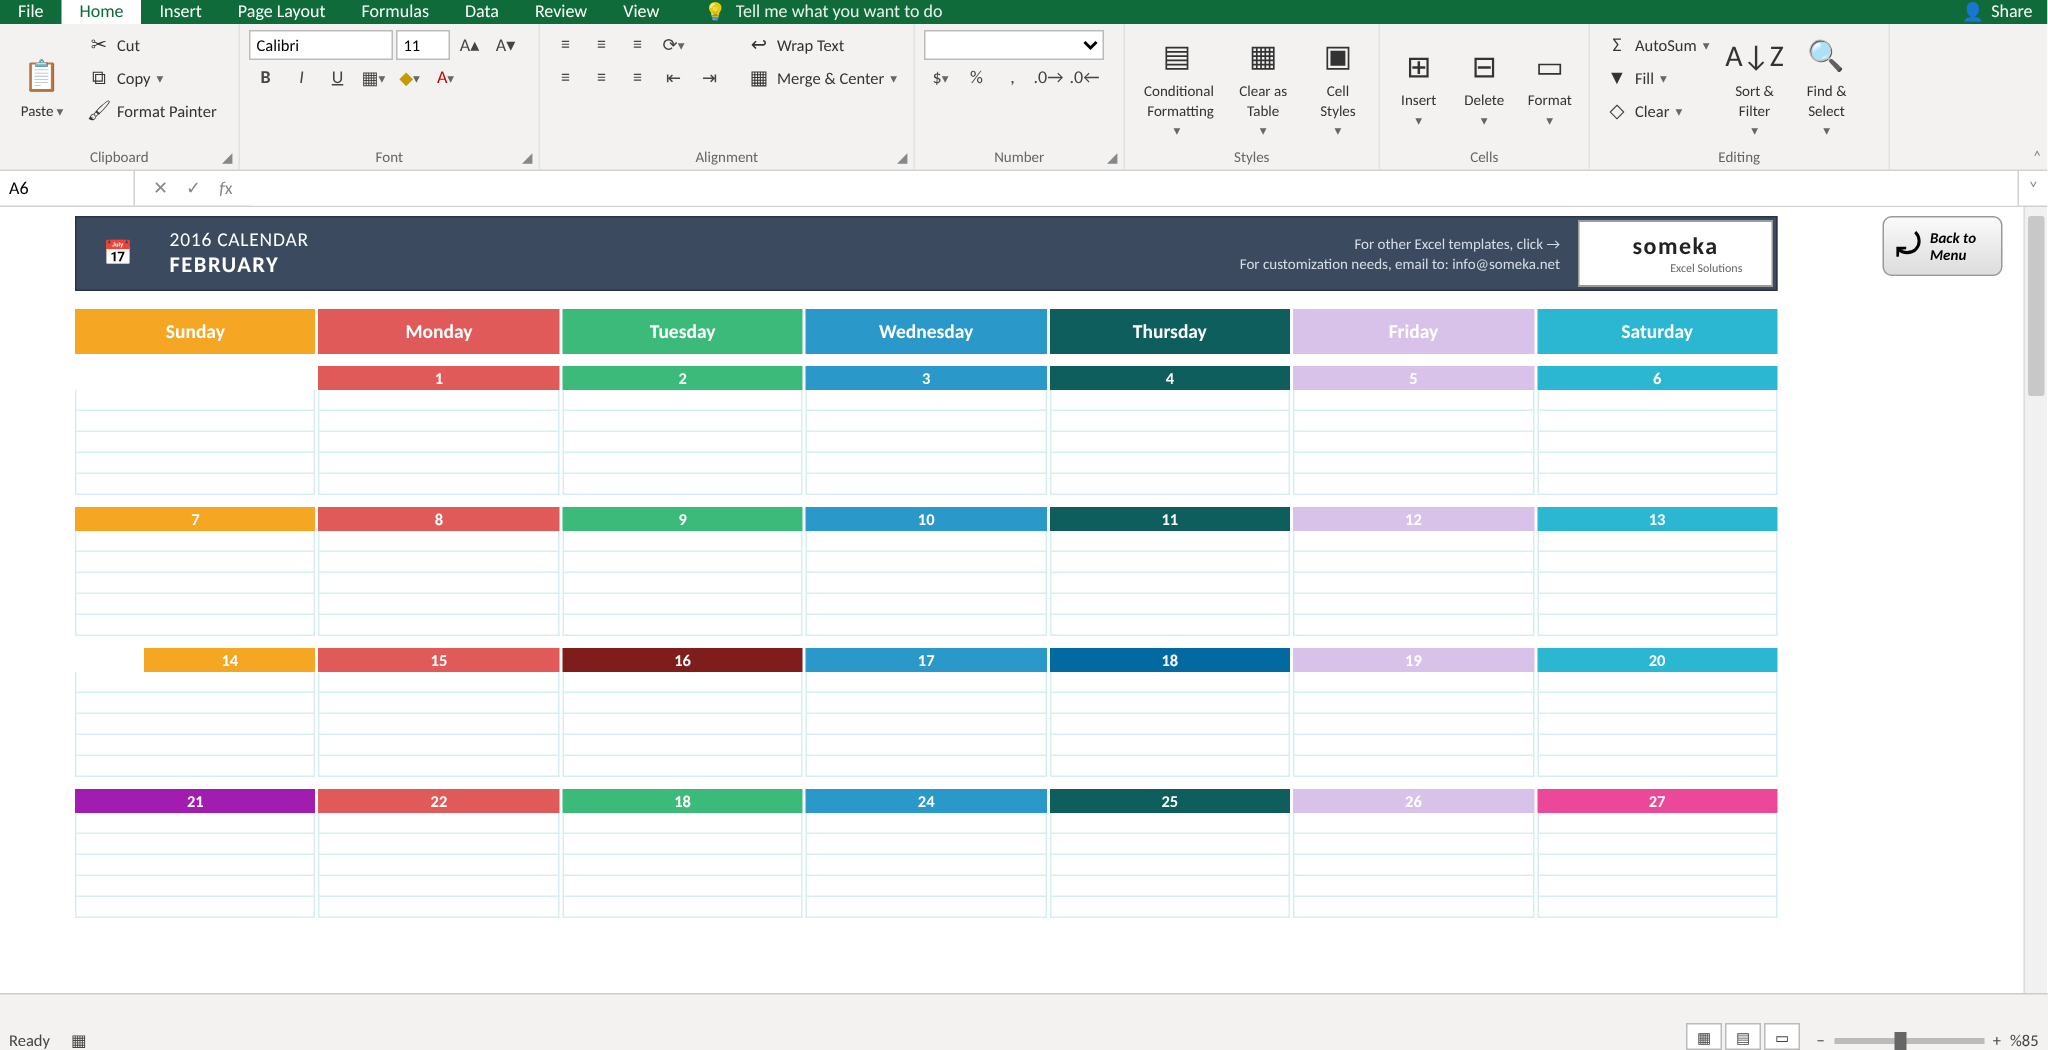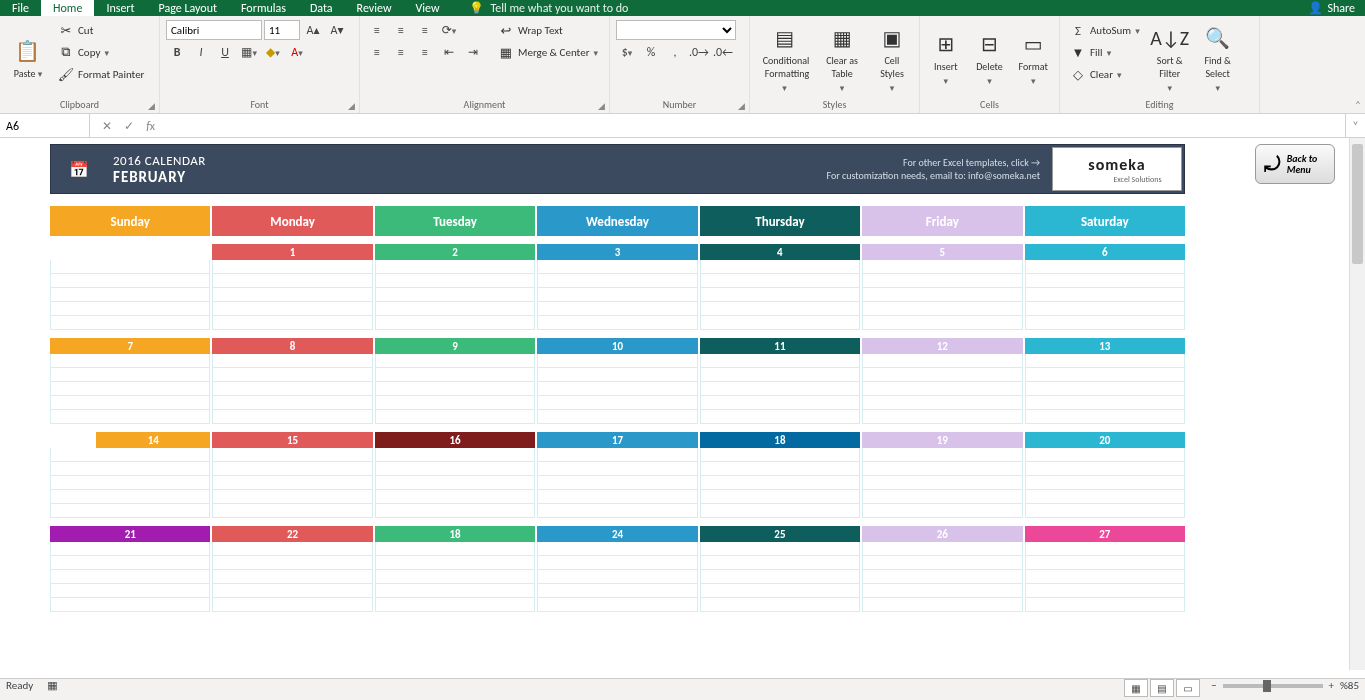--- a/index.html
+++ b/index.html
@@ -70,21 +70,21 @@
 .week{display:flex; margin-top:8px;}
 .daycol{flex:1; display:flex; flex-direction:column;}
 .datecell{height:16px; color:#fff; font-size:11px; font-weight:bold; display:flex; align-items:center; justify-content:center;}
 .slot{height:14px; background:#fff; border:1px solid #d6eef0; border-top:none;}
 .slot:first-of-type{border-top:1px solid #d6eef0;}
 .daycol + .daycol{margin-left:0;}
 .daycol{margin-right:2px;}
 .daycol:last-child{margin-right:0;}
 
 
-.status{position:fixed; bottom:0; left:0; right:0; height:22px; background:#f3f2f1; border-top:1px solid #ccc; display:flex; align-items:flex-start; font-size:11px; color:#444; padding:0 6px;}
+.status{position:fixed; bottom:0; left:0; right:0; height:38px; background:#f3f2f1; border-top:1px solid #ccc; display:flex; align-items:flex-end; font-size:11px; color:#444; padding:0 6px;}
 .status .sspacer{flex:1;}
 .status .viewbtn{width:24px; height:18px; border:1px solid #bbb; margin:0 1px; display:flex; align-items:center; justify-content:center; font-size:10px; cursor:pointer; background:#fff;}
 .status .zoom{display:flex; align-items:center; gap:6px; margin-left:10px;}
 .status .zslider{width:100px; height:4px; background:#bbb; position:relative;}
 .status .zslider .zh{position:absolute; left:40px; top:-4px; width:8px; height:12px; background:#666;}
 
 .ribbon-collapse{position:absolute; right:4px; bottom:2px; font-size:11px; color:#888; cursor:pointer;}
 .ribbon{position:relative;}
 
 .share-ico{transform:scaleX(-1);}

